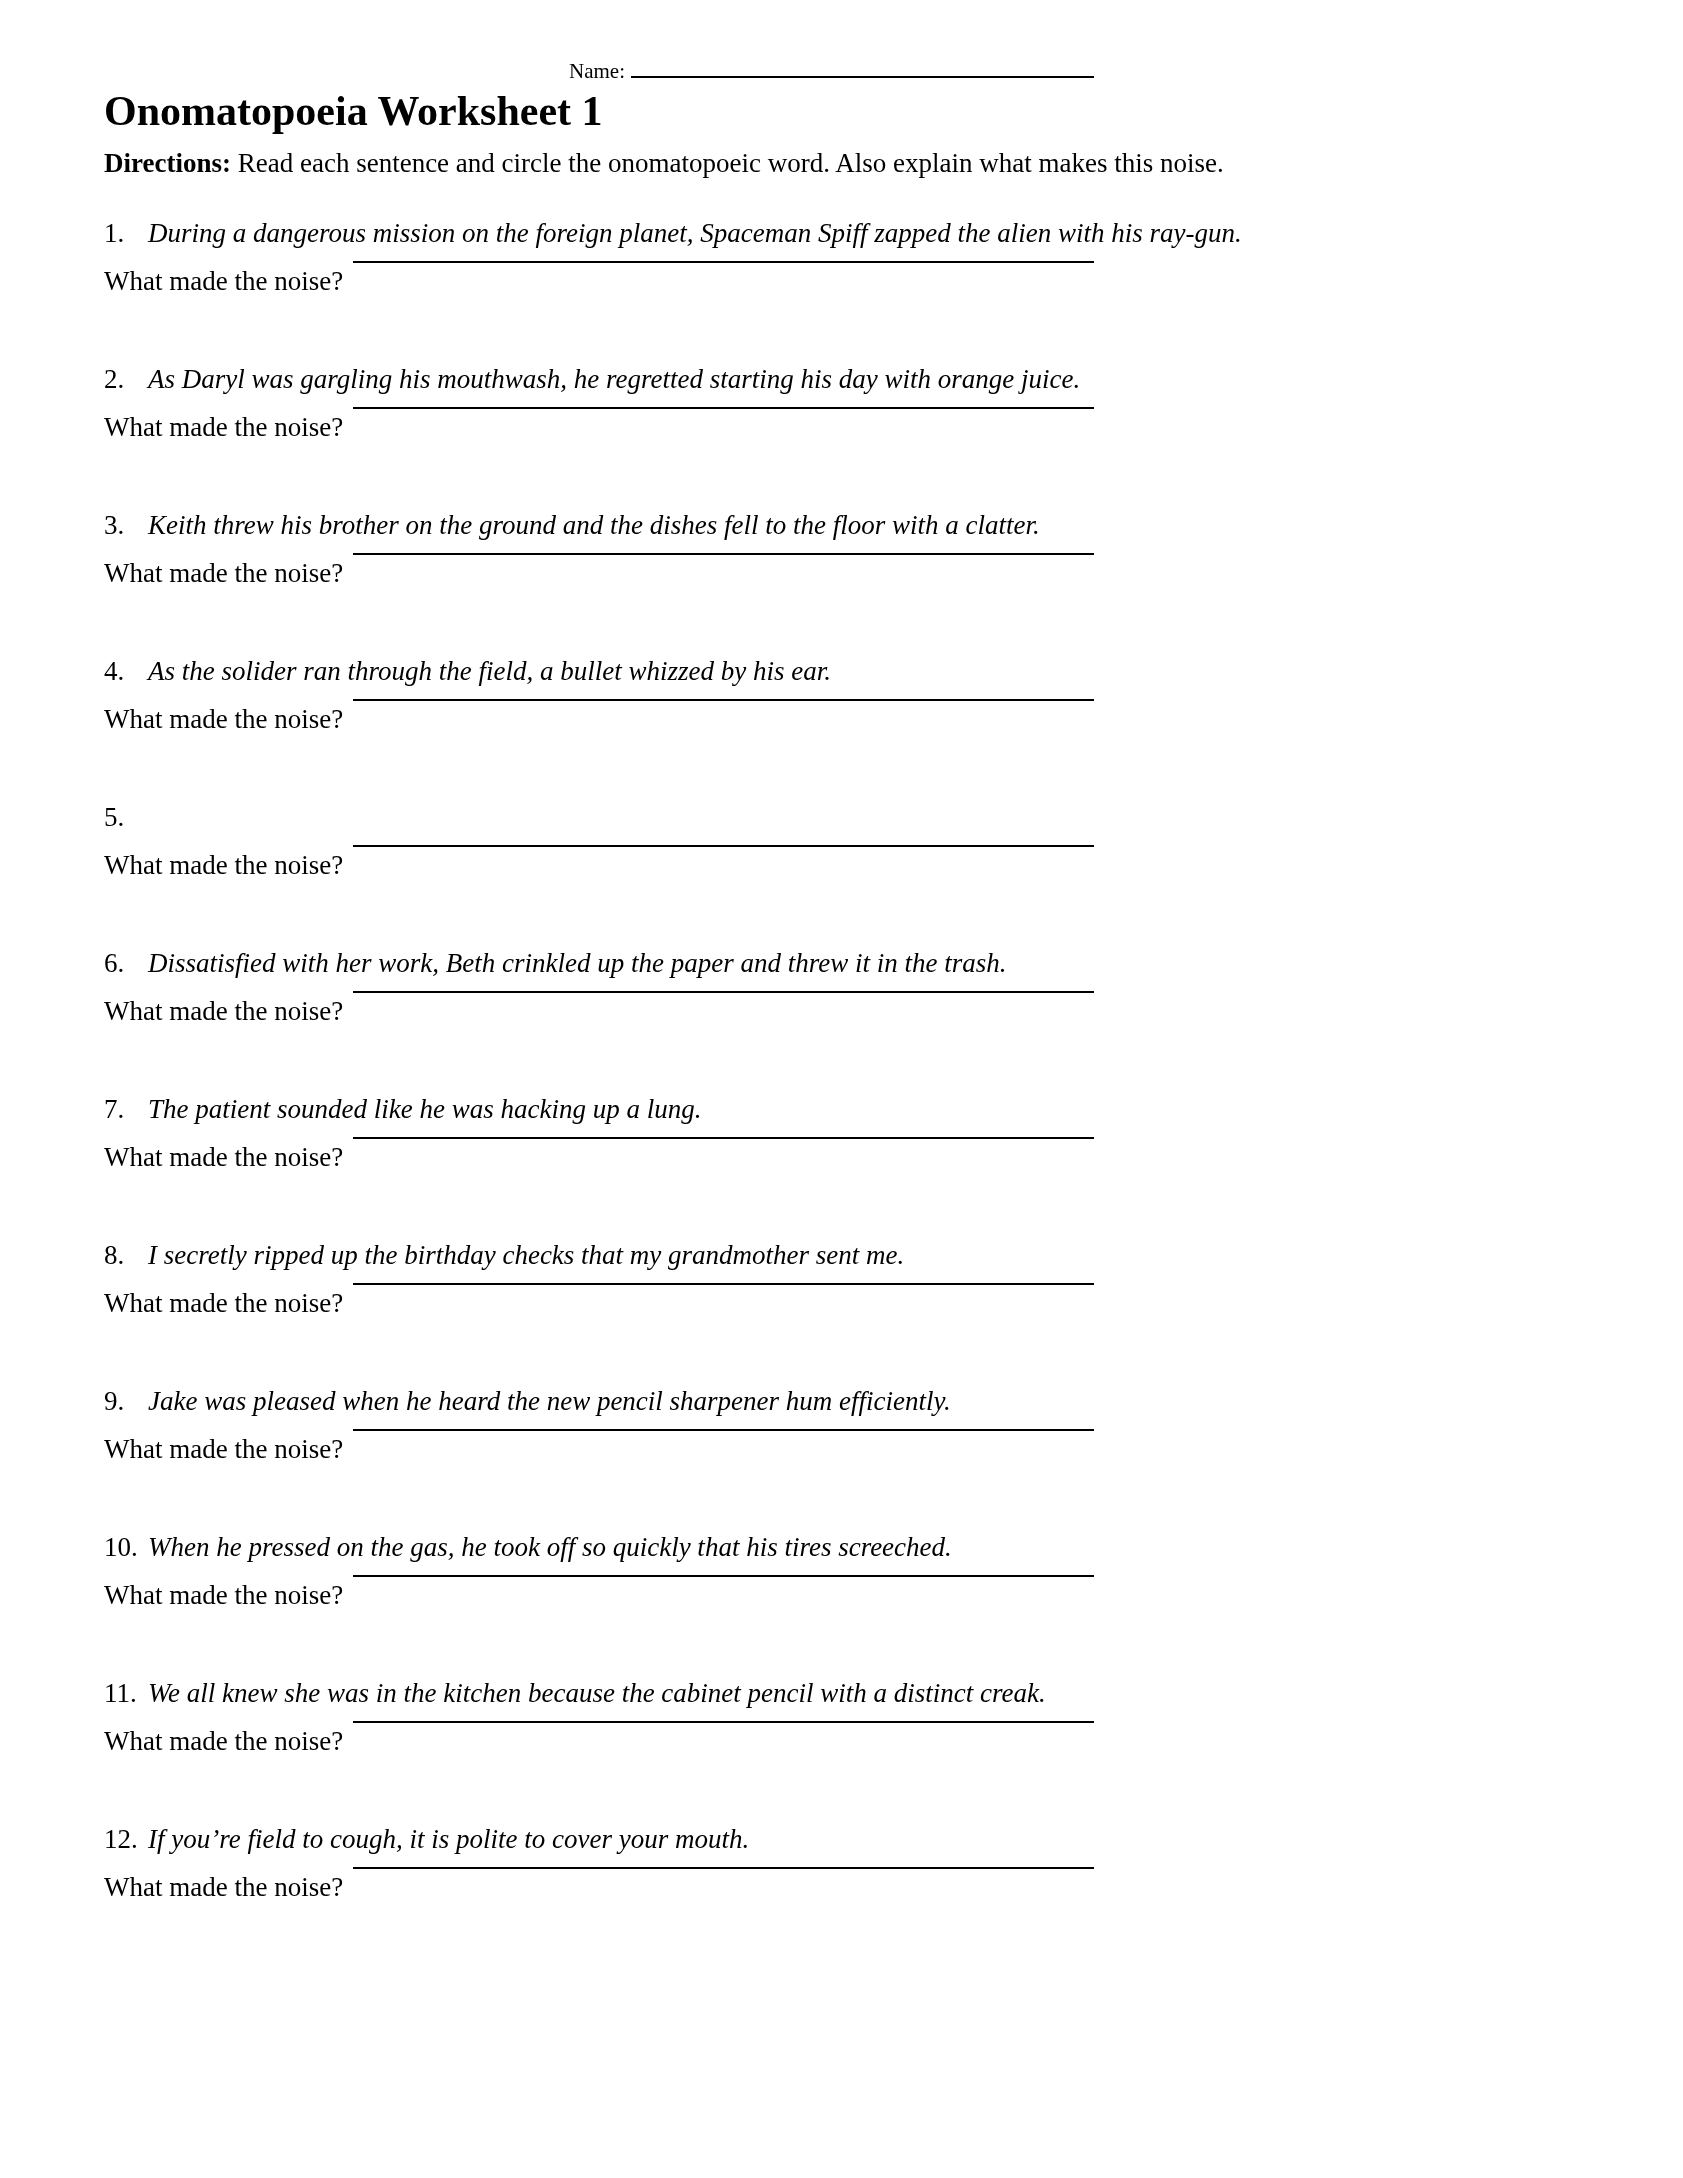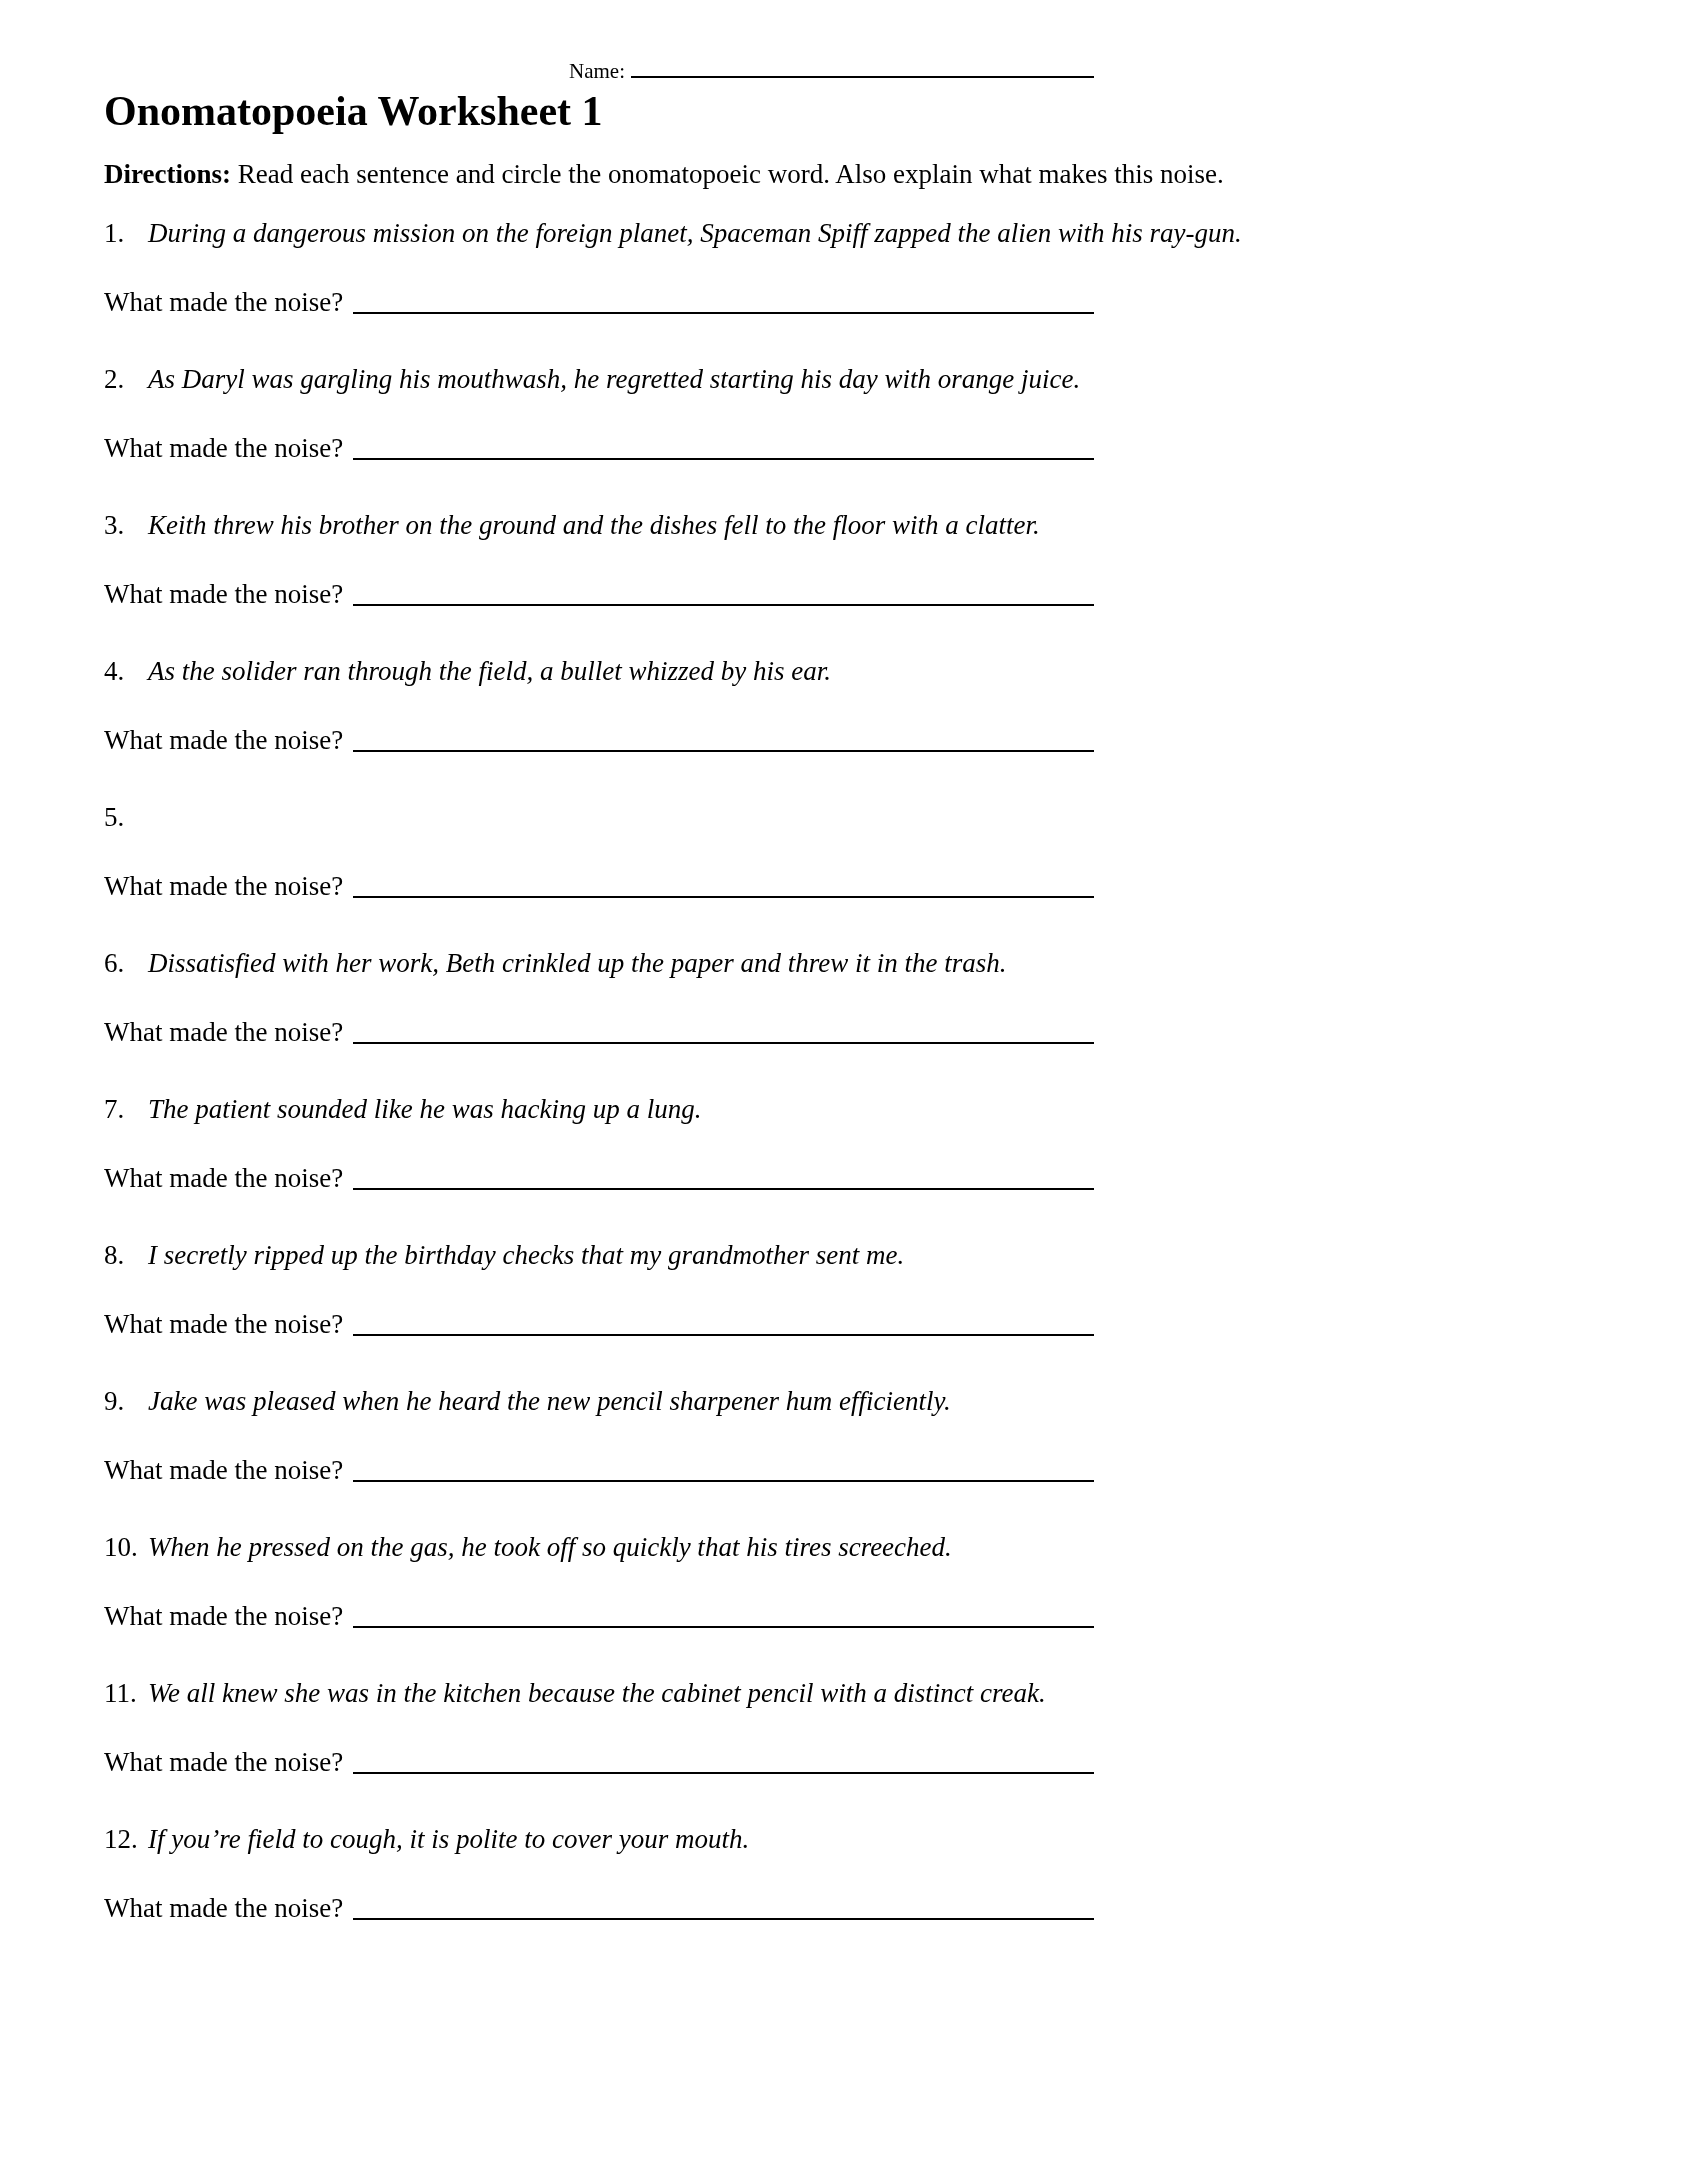--- a/index.html
+++ b/index.html
@@ -56,21 +56,21 @@
     font-weight: bold;
     letter-spacing: 0px;
     line-height: 1.15;
     white-space: nowrap;
   }
 
   
   .directions {
     position: absolute;
     left: 104px;
-    top: 158px;
+    top: 147px;
     font-size: 27px;
     line-height: 1.25;
     white-space: nowrap;
   }
   .directions .dir-label {
     font-weight: bold;
   }
 
   
   .questions {
@@ -103,21 +103,21 @@
     font-style: italic;
   }
 
   .aline {
     font-size: 27px;
     line-height: 1.2;
     height: 53px;
     margin-top: 16px;
     margin-bottom: 22px;
     display: flex;
-    align-items: flex-end;
+    align-items: flex-start;
     white-space: nowrap;
   }
   .aprompt {
     display: inline-block;
     padding-right: 10px;
   }
   .arule {
     flex: 1 1 auto;
     border-bottom: 2px solid #000;
     height: 0;

